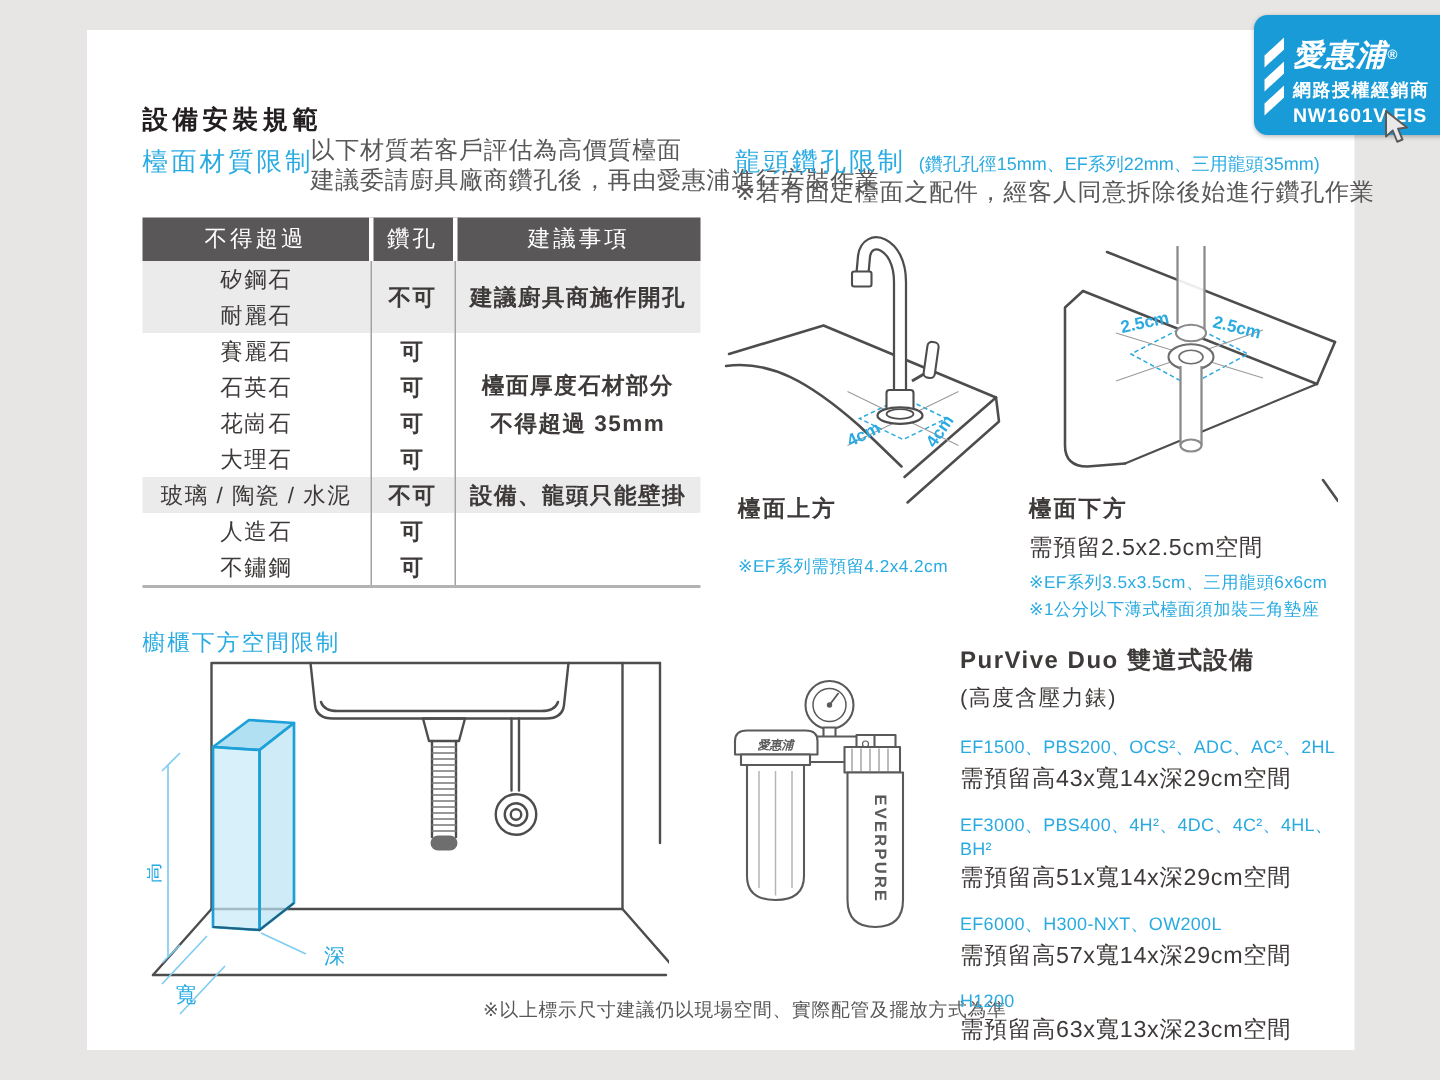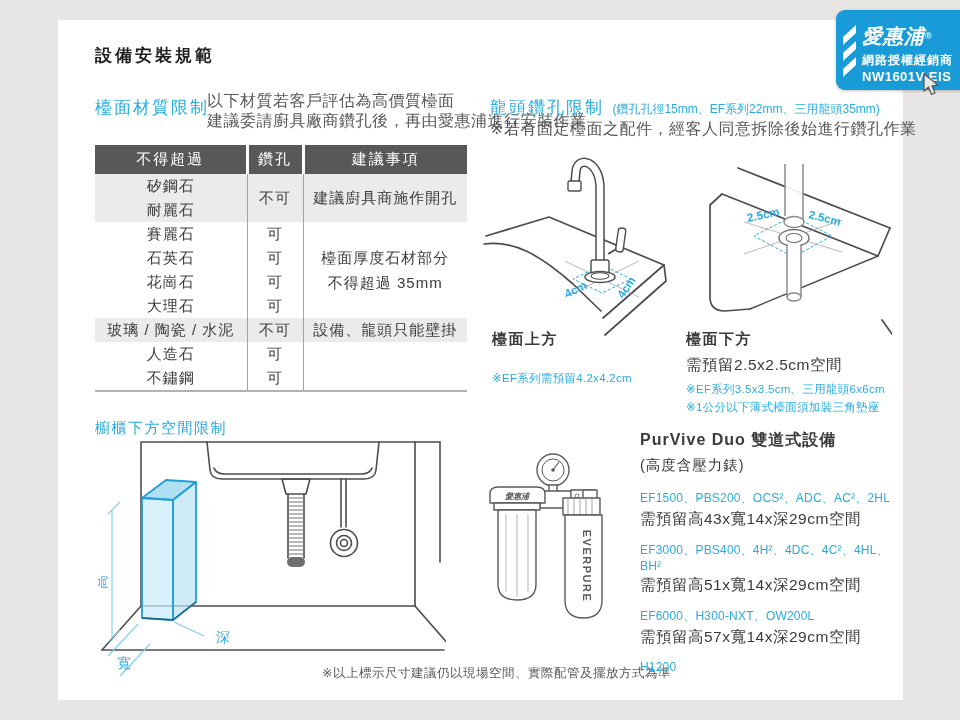--- a/index.html
+++ b/index.html
@@ -1,30 +1,30 @@
 <!DOCTYPE html>
 <html><head>
 <meta charset="utf-8">
 <style>
   html,body{margin:0;padding:0;}
   .page{position:relative;width:960px;height:720px;background:#e7e6e4;overflow:hidden;
         font-family:"Liberation Sans","DejaVu Sans",sans-serif;color:#3e3a39;}
   .card{position:absolute;left:58px;top:20px;width:845px;height:680px;background:#ffffff;}
   .abs{position:absolute;}
-  .page-title{left:95px;top:44px;font-size:17px;font-weight:bold;color:#221e1f;letter-spacing:3px;}
+  .page-title{left:95px;top:68px;font-size:17px;font-weight:bold;color:#221e1f;letter-spacing:3px;}
   .sec-title{color:#29abe2;font-size:17px;letter-spacing:2px;}
   .sec-title-sm{color:#29abe2;font-size:15px;letter-spacing:1.5px;margin-top:16px;}
   .gray-note{font-size:16px;color:#595757;line-height:20px;letter-spacing:0.5px;}
   .blue-note{font-size:11.5px;color:#29abe2;letter-spacing:0.3px;line-height:18px;}
   
   table.mat{border-collapse:collapse;table-layout:fixed;width:372px;border-bottom:2px solid #b3b1b1;}
   table.mat th{background:#595757;color:#fff;font-weight:normal;font-size:15px;letter-spacing:2px;height:27px;}
   table.mat th + th{border-left:3px solid #ffffff;}
   table.mat td{height:24px;text-align:center;font-size:15px;letter-spacing:1px;color:#3e3a39;padding:0;}
-  table.mat td.sep{border-left:1.5px solid #a3a1a1;}
+  table.mat td.sep{border-left:1.5px solid #a3a1a1;font-weight:bold;}
   tr.shade td{background:#ebebec;}
   .advice-two{line-height:25px;}
   
   .equip{left:640px;top:430px;width:260px;}
   .equip h3{margin:0 0 5px 0;font-size:16px;font-weight:bold;letter-spacing:1px;color:#3e3a39;}
   .equip .sub{font-size:14.5px;letter-spacing:1px;margin-bottom:15px;}
   .equip .item{margin-bottom:12px;}
   .equip .models{font-size:12px;color:#29abe2;margin-bottom:2px;letter-spacing:0.2px;}
   .equip .space{font-size:15.5px;color:#3e3a39;letter-spacing:0.5px;}
   .hd{font-size:15px;font-weight:bold;letter-spacing:1.5px;color:#3e3a39;}
@@ -263,20 +263,21 @@
     <div class="item">
       <div class="models">EF3000、PBS400、4H²、4DC、4C²、4HL、BH²</div>
       <div class="space">需預留高51x寬14x深29cm空間</div>
     </div>
     <div class="item">
       <div class="models">EF6000、H300-NXT、OW200L</div>
       <div class="space">需預留高57x寬14x深29cm空間</div>
     </div>
     <div class="item">
       <div class="models">H1200</div>
+      <div class="space">需預留高63x寬13x深23cm空間</div>
     </div>
   </div>
 
   <div class="abs badge">
     <svg class="abs" style="left:5px;top:11px;" width="18" height="58" viewBox="0 0 18 58">
       <polygon points="2,16 15,4 15,12 2,24" fill="#ffffff"></polygon>
       <polygon points="2,32 15,20 15,28 2,40" fill="#ffffff"></polygon>
       <polygon points="2,48 15,36 15,44 2,56" fill="#ffffff"></polygon>
     </svg>
     <div class="brand"><span>愛惠浦</span><span class="reg">®</span></div>

